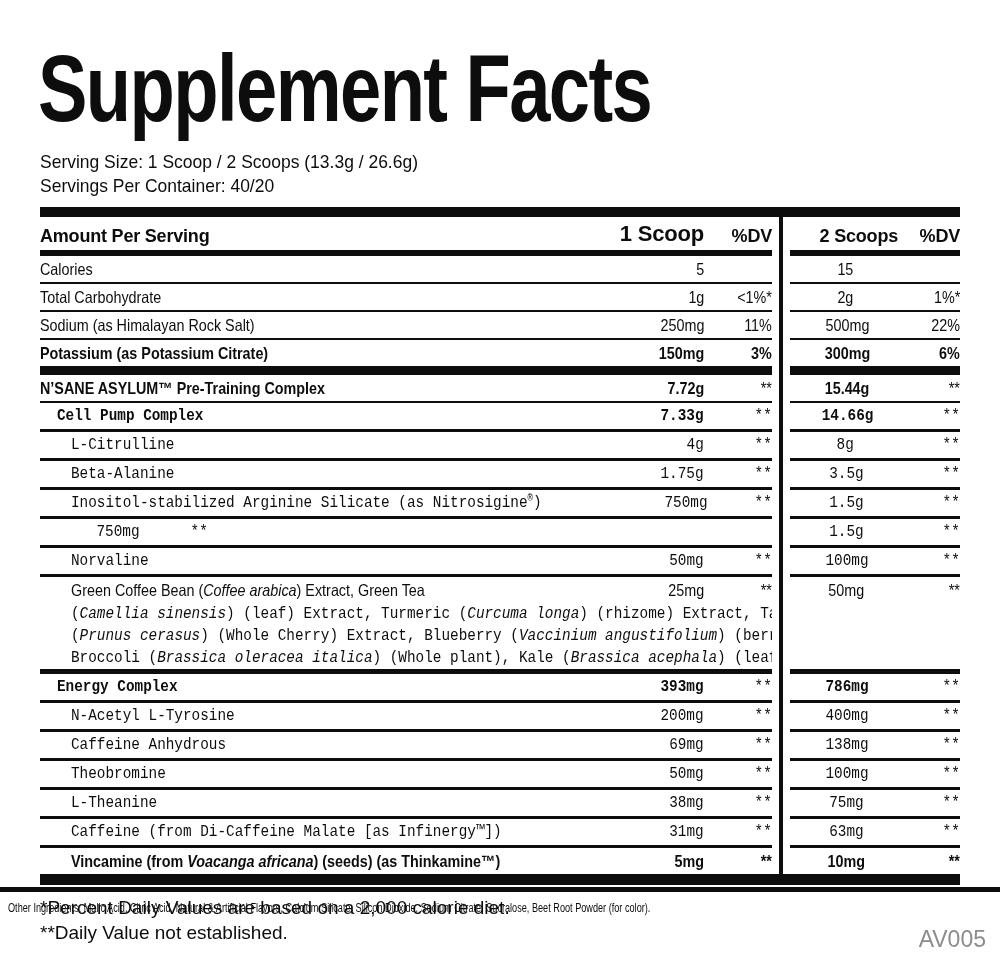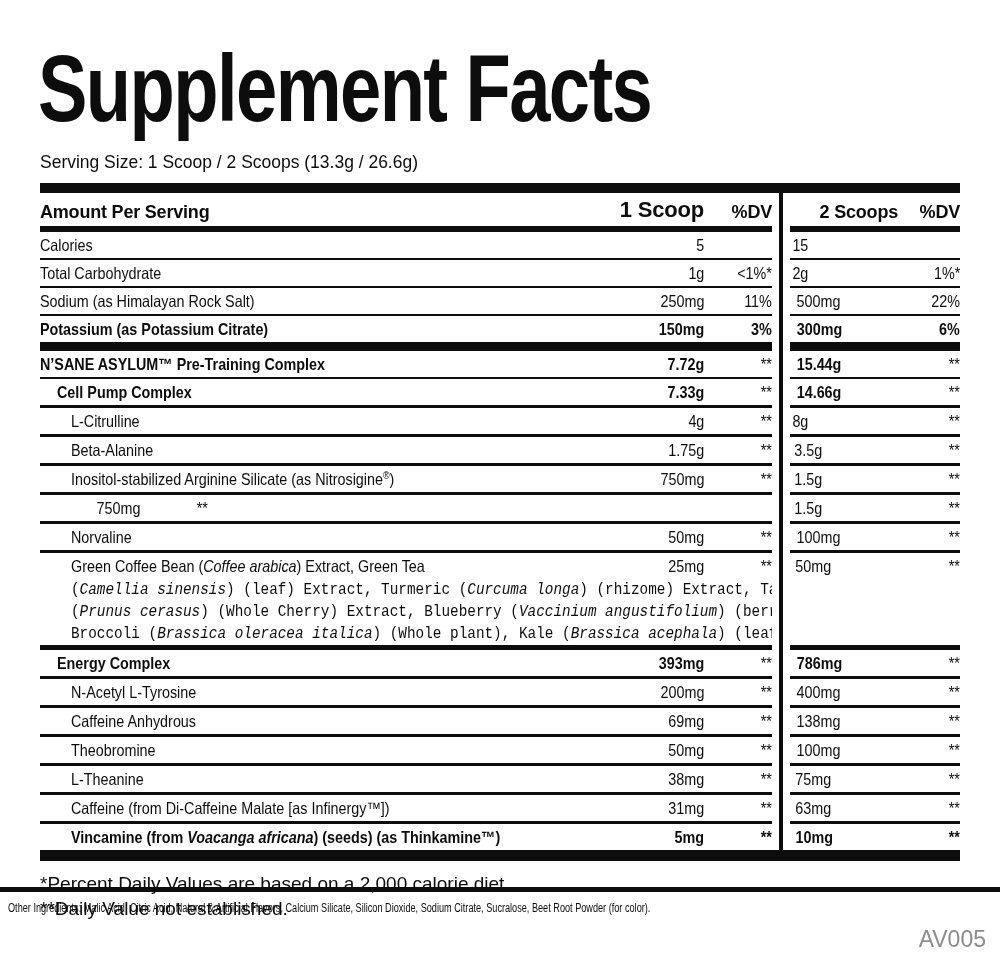--- a/index.html
+++ b/index.html
@@ -41,52 +41,53 @@
 
   .row{display:flex;font-size:16.5px;}
   .rleft{flex:1;display:block;overflow:hidden;}
   .rgap{width:18px;}
   .rright{width:170px;display:flex;align-items:flex-start;}
   .line1{display:flex;padding:3px 0 3px;line-height:20px;}
   .rright{padding:3px 0 3px;line-height:20px;}
   .name{flex:1;}
   .a1{width:100px;text-align:right;}
   .d1{width:68px;text-align:right;}
-  .a2{flex:1;text-align:left;}
+  .a2{flex:1;text-align:center;}
   .d2{width:62px;text-align:right;}
   .xline{line-height:21px;padding-bottom:1px;font-family:Liberation Mono, monospace;}
   .ind1 .name{padding-left:17px;}
   .ind2 .name{padding-left:31px;}
   .ind2 .xline{padding-left:31px;}
   .c{display:inline-block;white-space:nowrap;transform:scaleX(0.87);transform-origin:0 50%;}
   .cr{display:inline-block;white-space:nowrap;transform:scaleX(0.87);transform-origin:100% 50%;}
   .bold .name .c,.bold .a1 .cr,.bold .a2 .cr{font-weight:bold;}
   .r0 .rleft,.r0 .rright{border-bottom:none;font-weight:bold;}
   .r2 .rleft,.r2 .rright{border-bottom:2px solid #0d0d0d;}
-  .r3 .rleft,.r3 .rright{border-bottom:3px solid #0d0d0d;}
+  .r3 .rleft,.r3 .rright{border-bottom:3px solid #0d0d0d;font-family:Liberation Mono, monospace;}
   .r5 .rleft,.r5 .rright{border-bottom:5px solid #0d0d0d;}
   sup{font-size:62%;vertical-align:super;line-height:0;}
 
   
   .footnotes{margin-top:10px;font-size:19px;line-height:25px;}
 
   
   .bleed-rule{position:absolute;left:0;top:887px;width:1000px;height:5px;background:#0d0d0d;}
   .other{position:absolute;left:8px;top:896px;width:1000px;font-size:12px;line-height:24px;}
   .other .ospan{display:inline-block;white-space:nowrap;transform:scaleX(0.762);transform-origin:0 50%;}
   .code{position:absolute;right:14px;top:926px;font-size:23px;color:#8c8c8c;}
 </style>
 </head>
 <body>
 
 <div class="page">
   <div class="inner">
     <h1 class="title"><span class="tspan">Supplement Facts</span></h1>
 
     <div class="serving"><span class="sspan">Serving Size: 1 Scoop / 2 Scoops (13.3g / 26.6g)</span></div>
+    <div class="serving"><span class="sspan">Servings Per Container: 40/20</span></div>
 
     <div class="facts">
       <div class="bar bar-top"></div>
 
       <div class="hrow">
         <div class="hleft">
           <span class="hname">Amount Per Serving</span>
           <span class="ha1">1 Scoop</span>
           <span class="hd1">%DV</span>
         </div>

